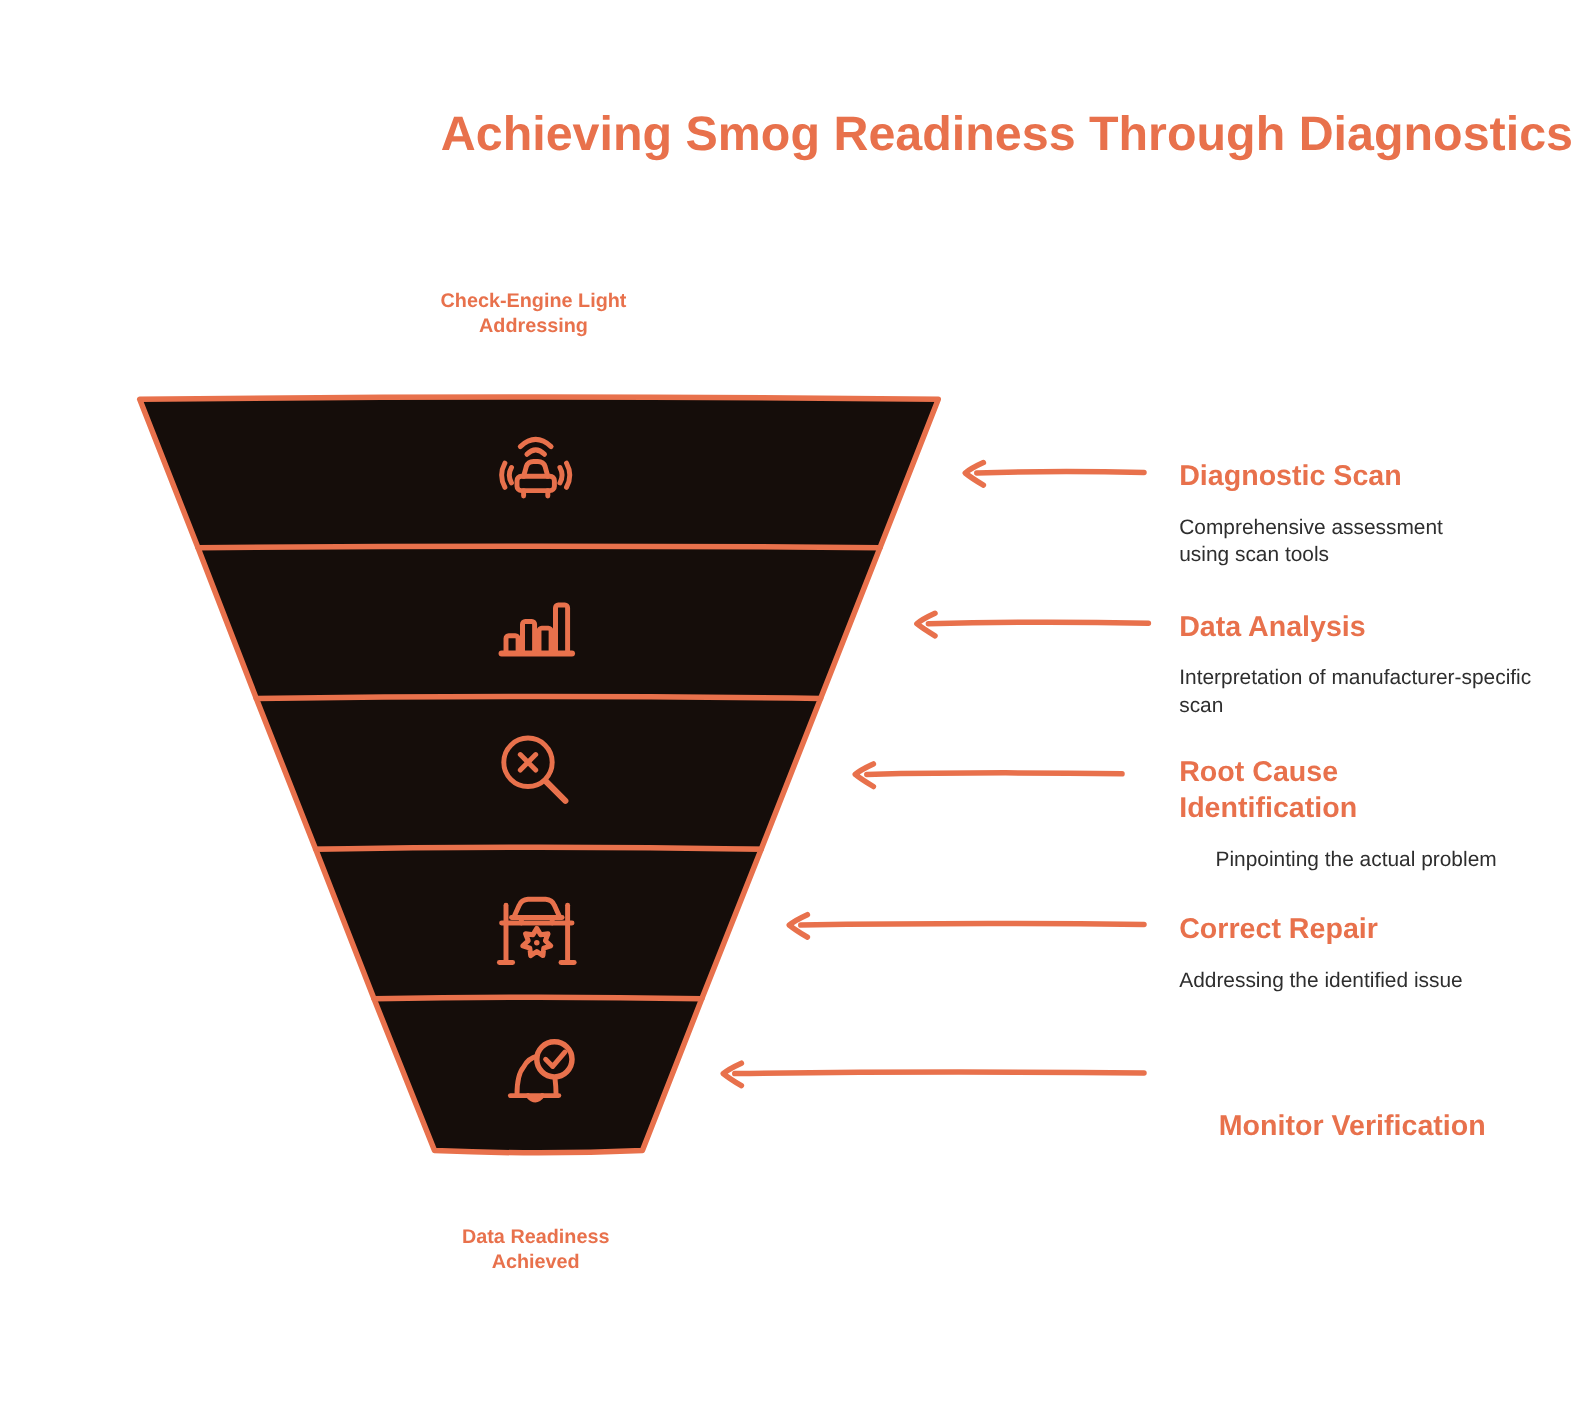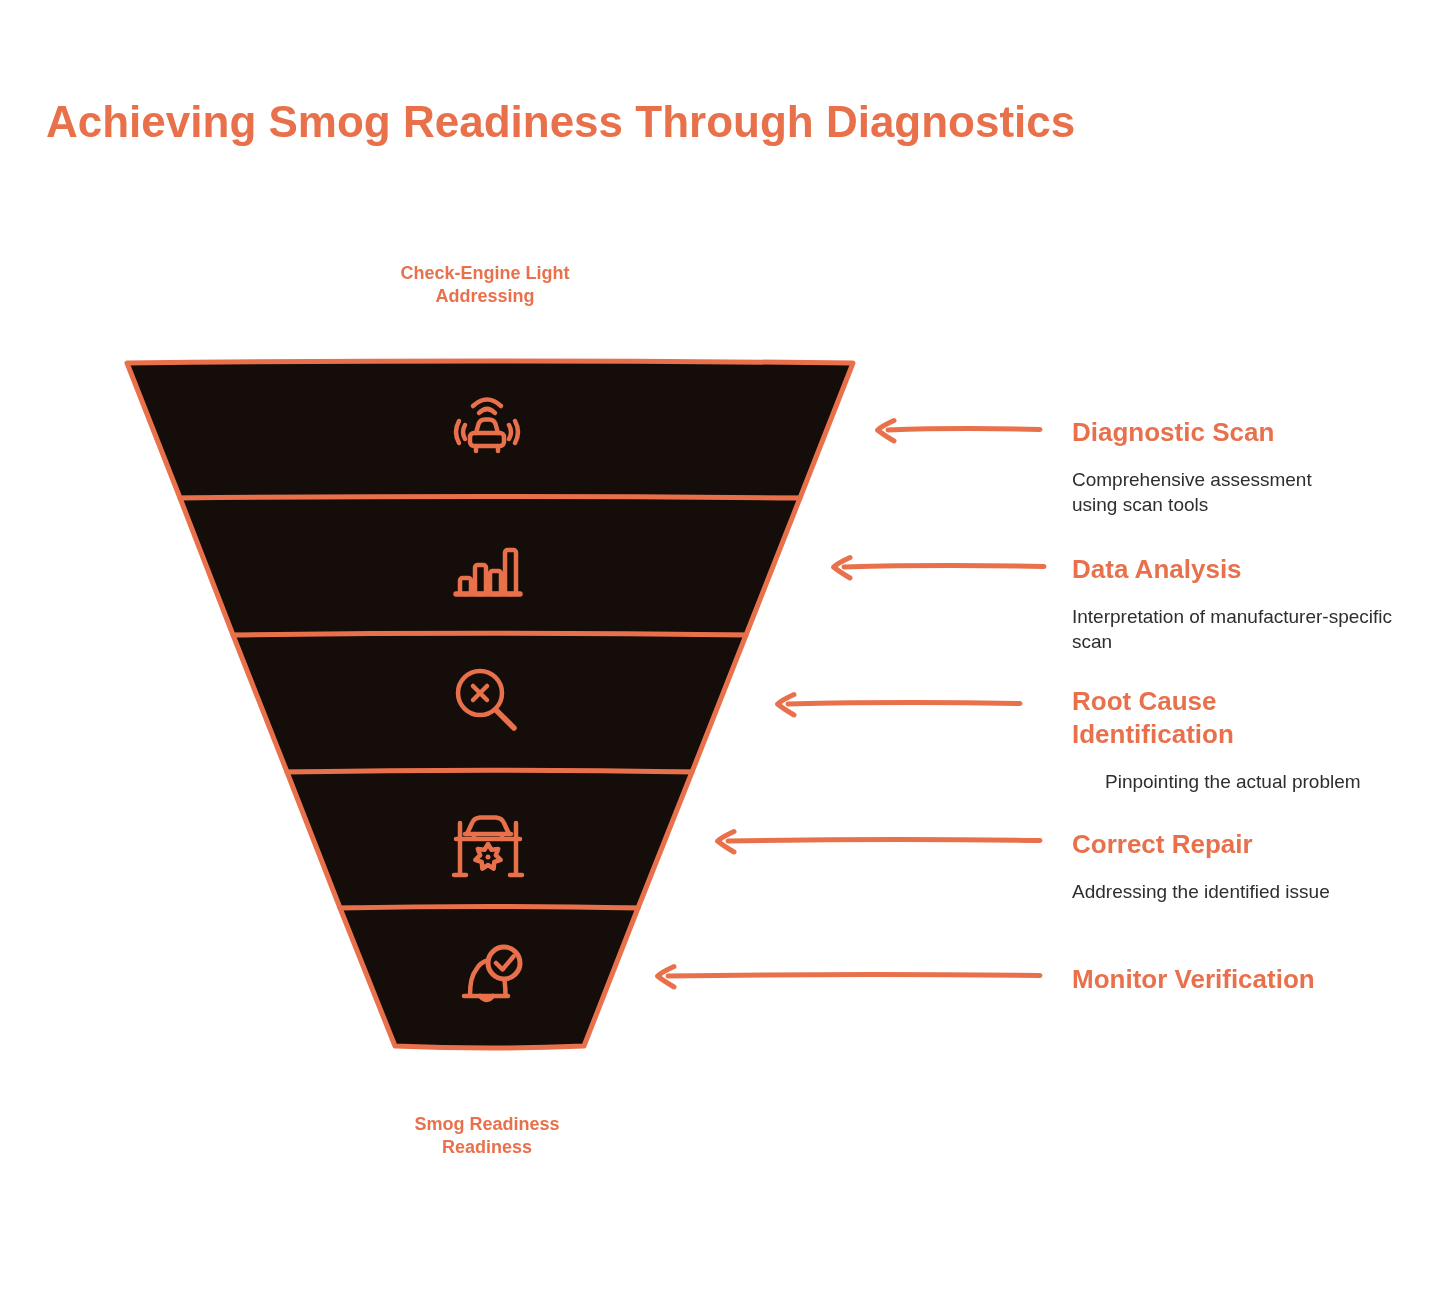--- a/index.html
+++ b/index.html
@@ -12,25 +12,24 @@
   html,body{width:1430px;height:1294px;}
   body{
     background:var(--bg);
     font-family:"Liberation Sans", sans-serif;
     overflow:hidden;
   }
   .canvas{position:relative;width:1430px;height:1294px;background:var(--bg);}
 
   .page-title{
     position:absolute;top:97px;left:0;width:100%;
-    text-align:left;
+    text-align:right;
     font-size:44px;font-weight:bold;
     color:var(--accent);
     letter-spacing:0;
-    padding-left:46px;
   }
 
   .entry-label,.exit-label{
     position:absolute;
     text-align:center;
     font-size:18px;font-weight:bold;line-height:23px;
     color:var(--accent);
   }
   .entry-label{left:390px;top:262px;width:190px;}
   .exit-label{left:407px;top:1113px;width:160px;}
@@ -73,21 +72,21 @@
   }
   .stage-label p{
     margin-top:18px;
     font-size:19px;line-height:25px;
     color:var(--body-text);
   }
   .stage-label-1{top:416px;}
   .stage-label-2{top:553px;}
   .stage-label-3{top:685px;}
   .stage-label-4{top:828px;}
-  .stage-label-5{top:963px;}
+  .stage-label-5{top:1007px;margin-left:36px;}
   .stage-label-1 p{width:250px;}
   .stage-label-2 p{width:320px;}
   .stage-label-3 h2{white-space:normal;width:200px;}
   .stage-label-3 p{white-space:nowrap;margin-left:33px;}
   .stage-label-4 p{white-space:nowrap;}
   .stage-label-5 p{width:240px;}
 </style>
 </head>
 <body>
 
@@ -190,15 +189,15 @@
     <p>Pinpointing the actual problem</p>
   </div>
   <div class="stage-label stage-label-4">
     <h2>Correct Repair</h2>
     <p>Addressing the identified issue</p>
   </div>
   <div class="stage-label stage-label-5">
     <h2>Monitor Verification</h2>
   </div>
 
-  <div class="exit-label">Smog Readiness Readiness</div>
+  <div class="exit-label">Data Readiness Achieved</div>
 
 </div>
 
 </body></html>

